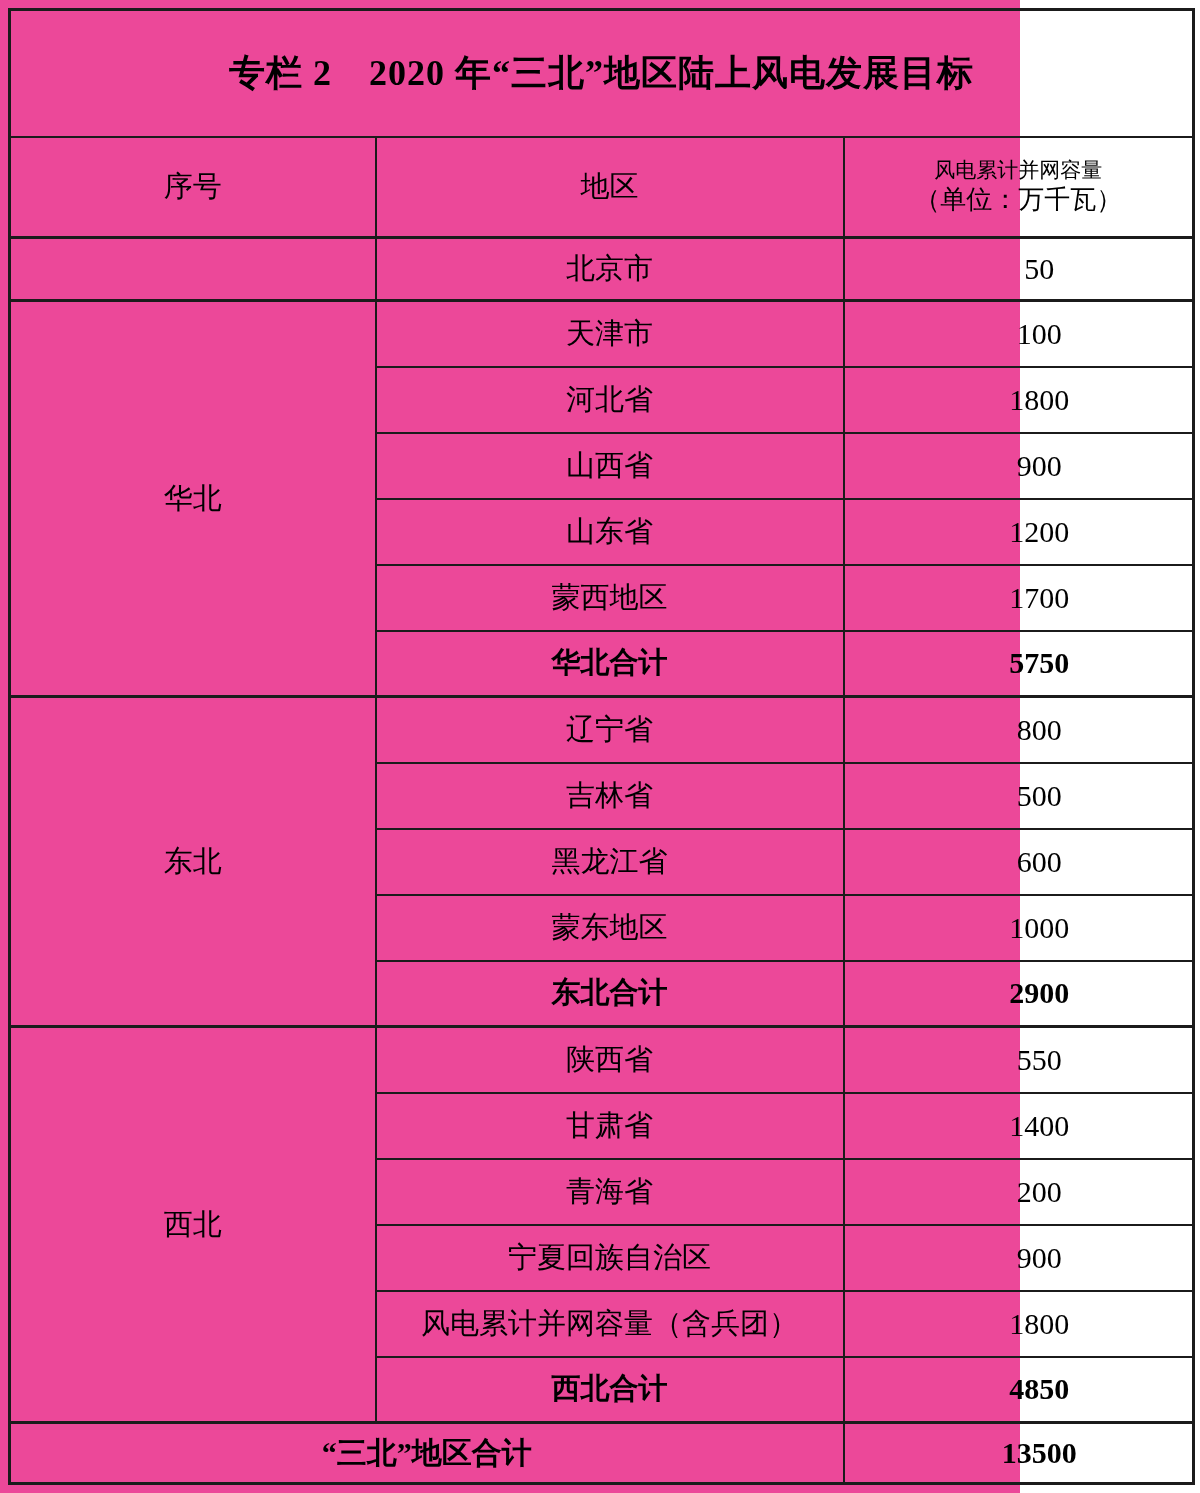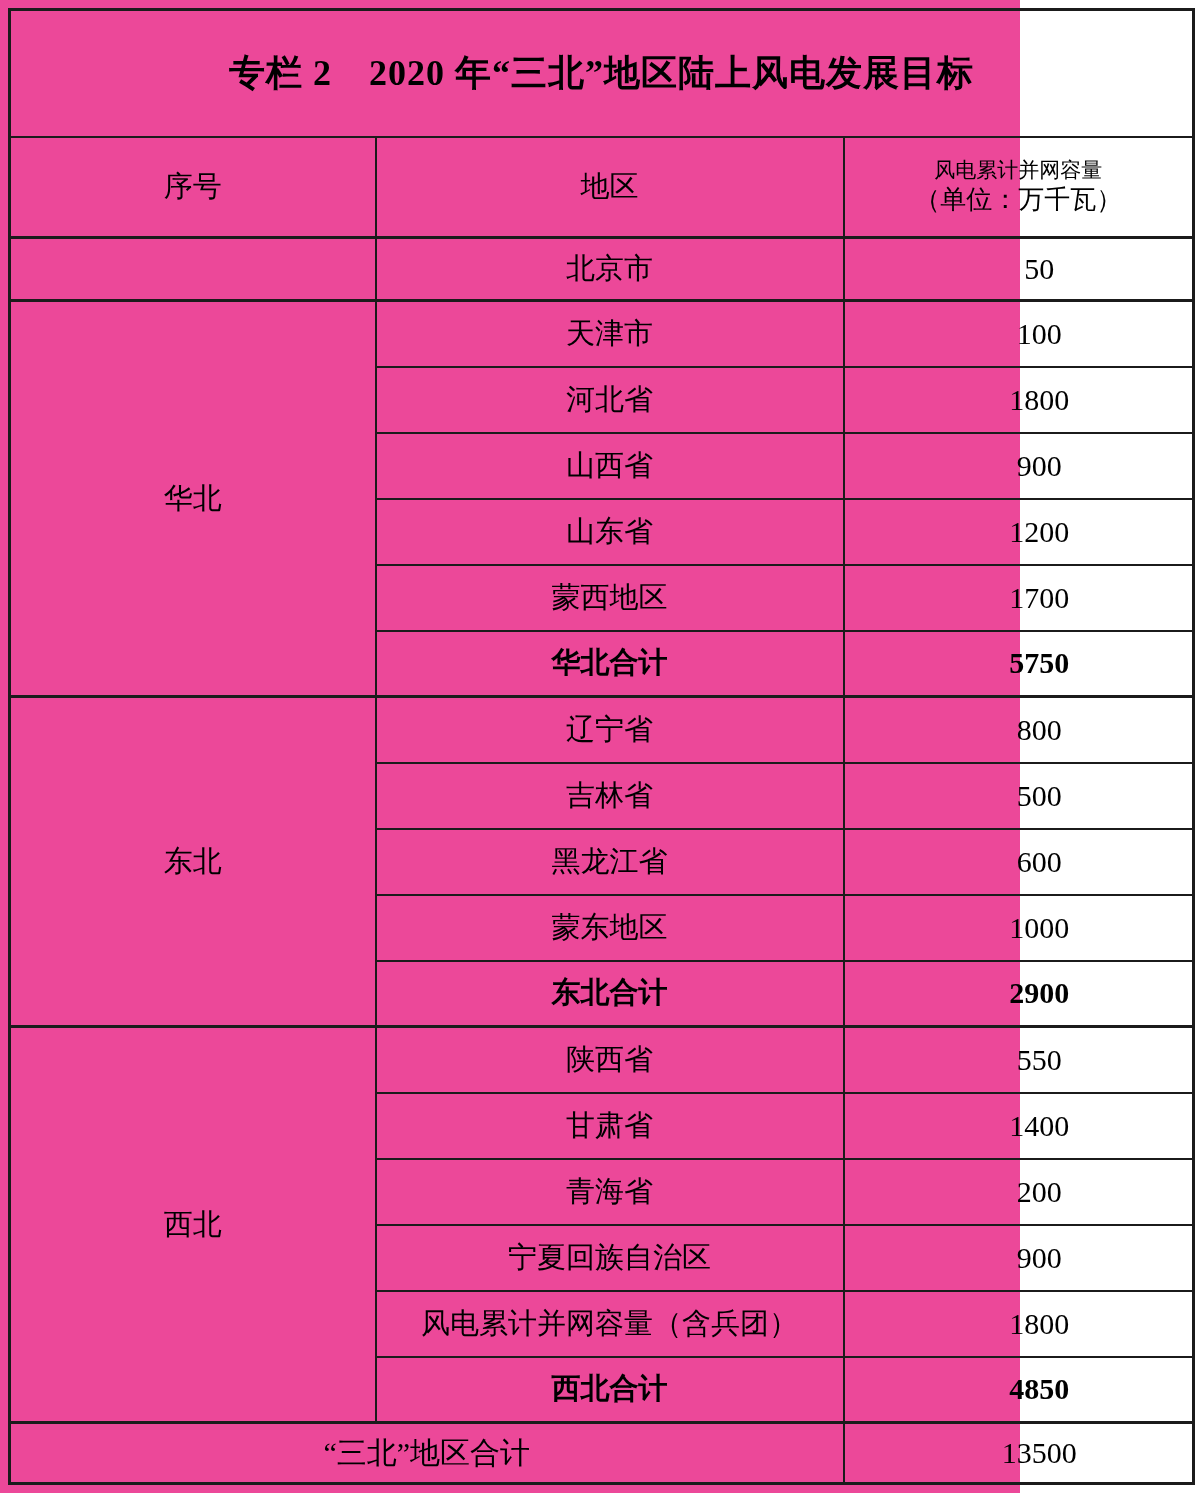--- a/index.html
+++ b/index.html
@@ -33,21 +33,21 @@
     font-size: 36px;
     font-weight: bold;
     letter-spacing: 1px;
     border-bottom-width: 2px;
   }
   tr.r-header td { height: 101px; }
   .cap-line1 { font-size: 21px; font-weight: normal; line-height: 1.25; }
   .cap-line2 { font-size: 26px; font-weight: normal; line-height: 1.25; }
   tr.r-beijing td { height: 63px; }
   tr.r-std td { height: 66px; }
-  tr.r-grand td { height: 61px; font-weight: normal; font-size: 30px; }
+  tr.r-grand td { height: 61px; font-weight: bold; font-size: 30px; }
   td.num { font-size: 30px; padding-left: 42px; }
   td.total { font-weight: bold; text-align: center; }
   tr.section-end td { border-bottom-width: 3px; }
   td.group-cell { border-bottom-width: 3px; }
 </style>
 </head>
 <body>
 
 <div class="page">
   <table class="target-table">

